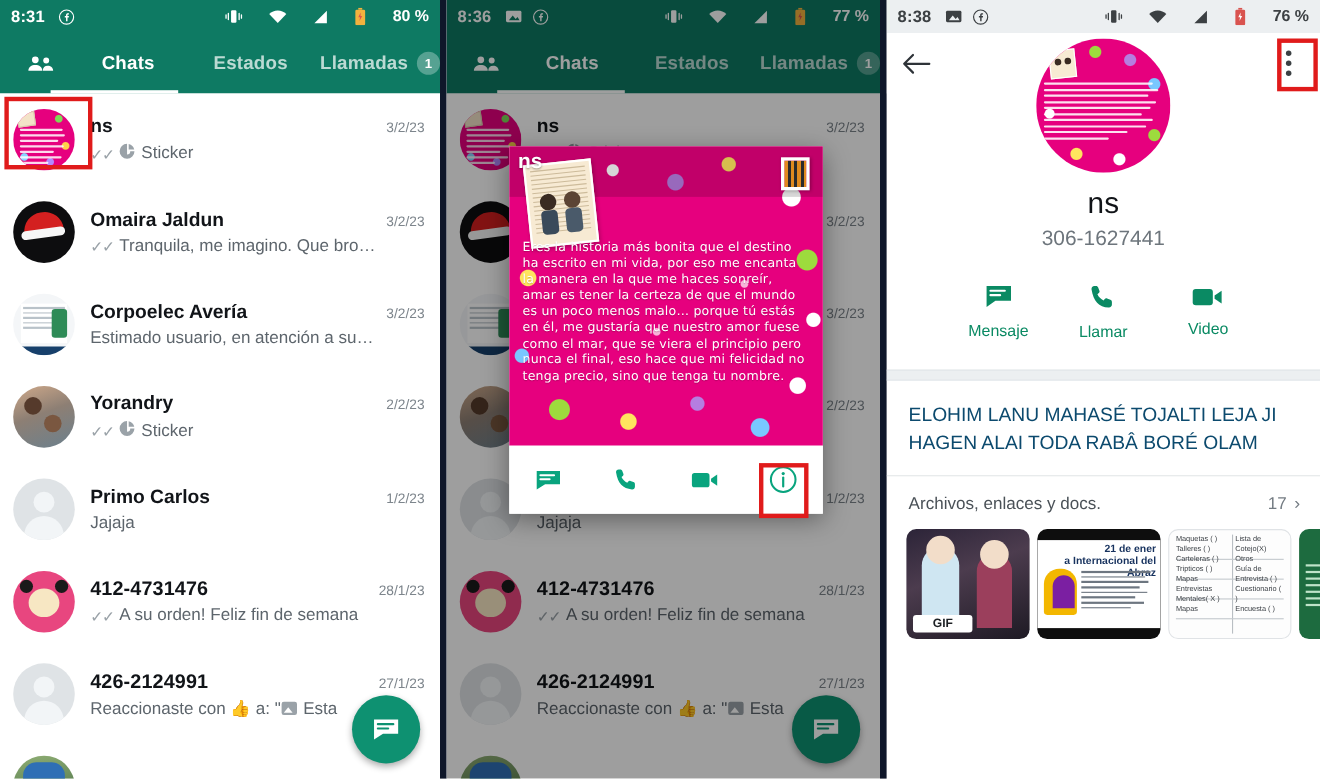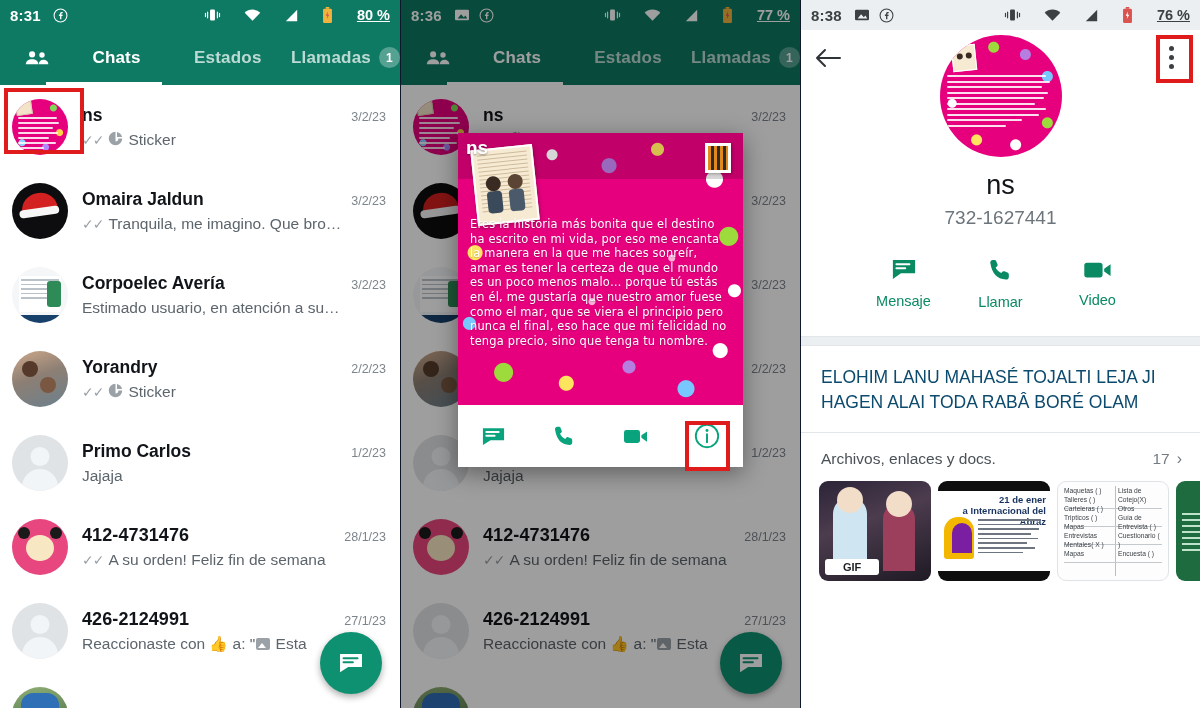--- a/index.html
+++ b/index.html
@@ -4,33 +4,33 @@
 <style>
   * { box-sizing: border-box; margin: 0; padding: 0; }
   html, body {
     width: 1200px; height: 708px;
     font-family: "Liberation Sans", sans-serif;
     background: #ffffff;
     overflow: hidden;
   }
   .screens { display: flex; width: 1200px; height: 708px; }
   .panel { width: 400px; height: 708px; position: relative; overflow: hidden; background:#fff; }
-  .panel + .panel { border-left: 1px solid #0f172a; }
+  .panel + .panel { border-left: 6px solid #0f172a; }
 
   
   .statusbar {
     height: 30px; display: flex; align-items: center;
     padding: 0 10px; color: #fff; font-size: 15px; font-weight: bold;
   }
   .sb-green { background: #0e7a63; }
   .sb-grey  { background: #eceff1; color:#3c4043; }
   .sb-time { letter-spacing: .2px; }
   .sb-left-icons { display: flex; align-items: center; gap: 9px; margin-left: 12px; }
   .sb-spacer { flex: 1; }
-  .sb-right { display: flex; align-items: center; gap: 23px; text-decoration: underline; }
+  .sb-right { display: flex; align-items: center; gap: 23px; }
   .sb-batt-pct { font-size: 14.5px; font-weight: bold; margin-left: 1px; }
   .ic { display:inline-block; line-height:0; }
 
   
   .wa-tabs {
     height: 55px; background: #0e7a63; display: flex; align-items: center;
     position: relative; padding-left: 12px;
   }
   .tab-people { width: 52px; display:flex; align-items:center; justify-content:center; }
   .tab {
@@ -877,21 +877,21 @@
         <i style="width:90%"></i>
           <i style="width:82%"></i>
           <i style="width:92%"></i>
           <i style="width:86%"></i>
         <i style="width:70%"></i>
           <i style="width:55%"></i>
       </div>
     </div>
 
     <div class="ci-name">ns</div>
-    <div class="ci-phone">732-1627441</div>
+    <div class="ci-phone">306-1627441</div>
 
     <div class="ci-actions">
       <div class="ci-act">
         <svg width="30" height="26" viewBox="0 0 24 22">
             <path d="M2.6 2.6h18.8v11.2H9.4L2.6 18.6z" fill="#0a8a63"></path>
             <path d="M5.6 6.2h11M5.6 9.6h7.4" stroke="#fff" stroke-width="1.7" stroke-linecap="round"></path>
           </svg>
         <span class="ci-act-label">Mensaje</span>
       </div>
       <div class="ci-act">

